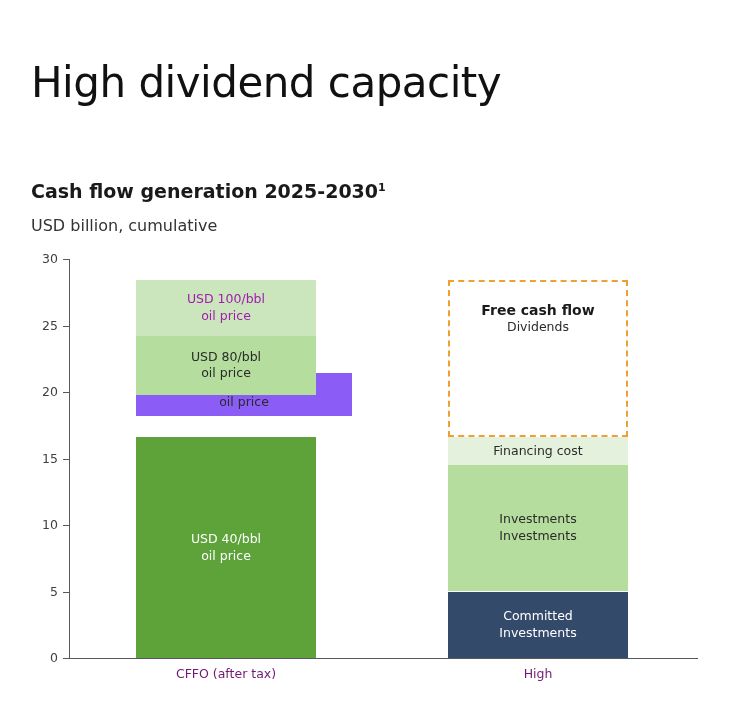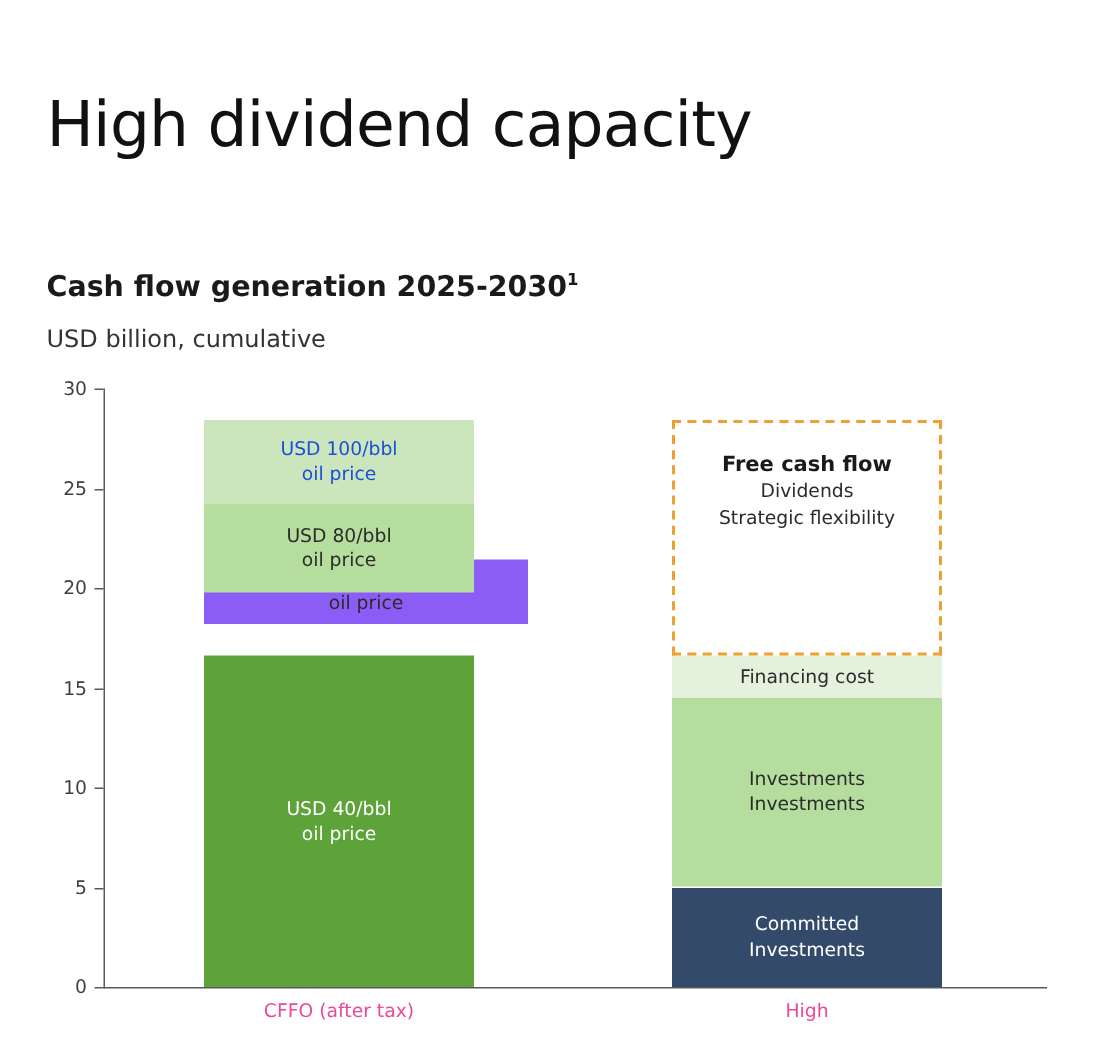--- a/index.html
+++ b/index.html
@@ -116,21 +116,21 @@
     color: #2b2b2b;
   }
   #fcf-list span { display: block; }
 
   
   .x-cat-label {
     position: absolute;
     top: 666px;
     text-align: center;
     font-size: 12.5px;
-    color: #ec4899;
+    color: #701a75;
     white-space: nowrap;
   }
 </style>
 </head>
 <body>
 
 <h1 id="slide-title">High dividend capacity</h1>
 
 <div id="chart-title">
   <span>Cash flow generation 2025-2030</span><span class="sup">1</span>
@@ -165,42 +165,41 @@
         <span class="l2">oil price</span>
       </div>
       <div class="bar-seg" style="left: 136px; top: 373px; width: 216px; height: 42.56px; background: #8b5cf6; color: rgb(43, 43, 43);">
         <span>USD 60/bbl</span>
         <span class="l2">oil price</span>
       </div>
       <div class="bar-seg" style="left: 136px; top: 336.14px; width: 180px; height: 58.52px; background: rgb(181, 221, 157); color: rgb(43, 43, 43);">
         <span>USD 80/bbl</span>
         <span class="l2">oil price</span>
       </div>
-      <div class="bar-seg" style="left: 136px; top: 280.28px; width: 180px; height: 55.86px; background: rgb(203, 230, 188); color: #1d4ed8;">
+      <div class="bar-seg" style="left: 136px; top: 280.28px; width: 180px; height: 55.86px; background: rgb(203, 230, 188); color: #a21caf;">
         <span>USD 100/bbl</span>
         <span class="l2">oil price</span>
       </div>
       <div class="bar-seg light-text" style="left: 448px; top: 591.5px; width: 180px; height: 66.5px; background: rgb(52, 74, 107); color: rgb(255, 255, 255);">
         <span>Committed</span>
         <span class="l2">Investments</span>
       </div>
       <div class="bar-seg" style="left: 448px; top: 465.15px; width: 180px; height: 126.35px; background: rgb(181, 221, 157); color: rgb(43, 43, 43);">
         <span>Investments</span>
         <span class="l2">Investments</span>
       </div>
       <div class="bar-seg" style="left: 448px; top: 437.22px; width: 180px; height: 27.93px; background: rgb(228, 242, 221); color: rgb(43, 43, 43);">
         <span>Financing cost</span>
       </div>
     </div>
 
   <div id="fcf-box" style="left: 448px; width: 180px; top: 280.28px; height: 156.94px; border-color: rgb(240, 160, 48);">
     <div id="fcf-heading">Free cash flow</div>
     <div id="fcf-list">
         <span>Dividends</span>
-        <span>Strategic flexibility</span>
       </div>
   </div>
 
   <div id="x-cats">
       <div class="x-cat-label" style="left: 136px; width: 180px;">CFFO (after tax)</div>
       <div class="x-cat-label" style="left: 448px; width: 180px;">High</div>
     </div>
 </div>
 
 </body></html>

